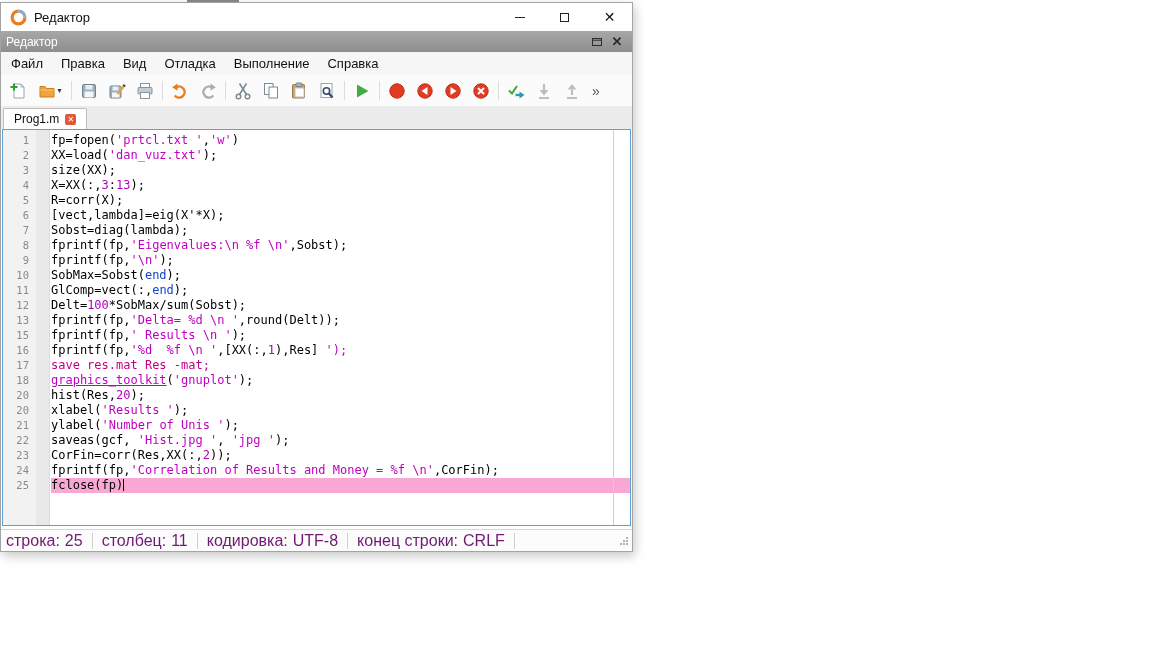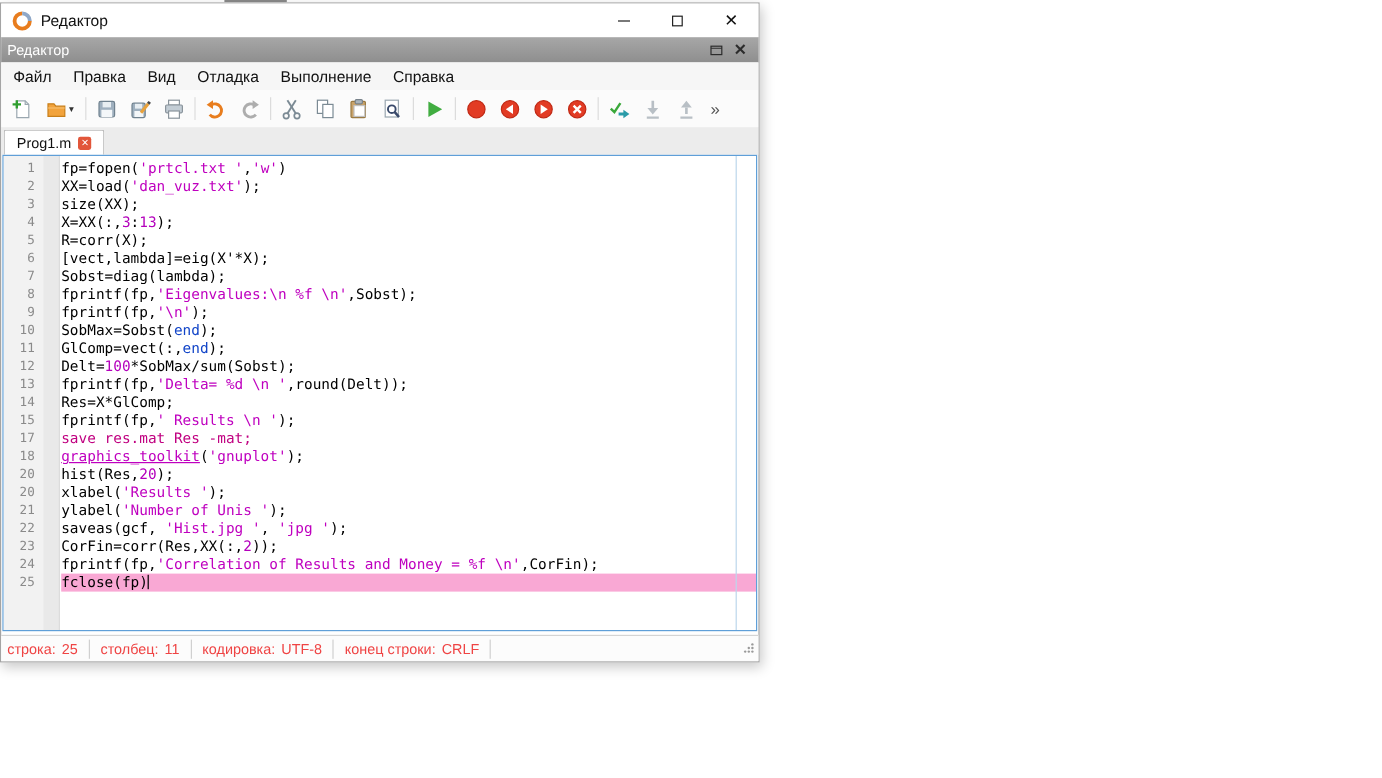--- a/index.html
+++ b/index.html
@@ -62,21 +62,21 @@
   .tok-d { color:#000000; }
   .tok-s { color:#bf00bf; }
   .tok-n { color:#b400bc; }
   .tok-k { color:#1144c8; }
   .tok-c { color:#c00080; }
   .tok-u { color:#bf00bf; text-decoration:underline; }
   .caret { display:inline-block; width:1px; height:12px; background:#000; vertical-align:-2px; }
 
   
   .statusbar { height:22px; border-top:1px solid #d4d4d4; margin-top:3px; display:flex; align-items:center;
-               font-size:12px; color:#ef4444; background:#fcfcfc; flex:0 0 auto; }
+               font-size:16px; color:#701a75; background:#fcfcfc; flex:0 0 auto; }
   .sb-seg { padding:0 9px; border-right:1px solid #d0d0d0; height:16px; display:flex; align-items:center; gap:5px; }
   .sb-seg:first-child { padding-left:5px; }
   .sb-grip { margin-left:auto; margin-right:3px; }
 </style>
 </head>
 <body>
 
 <div class="artifact"></div>
 
 <div class="window">
@@ -326,28 +326,28 @@
           <span class="ln">12</span>
           <span class="fold"></span>
           <span class="src"><span class="tok-d">Delt=</span><span class="tok-n">100</span><span class="tok-d">*SobMax/sum(Sobst);</span></span>
         </div>
         <div class="row">
           <span class="ln">13</span>
           <span class="fold"></span>
           <span class="src"><span class="tok-d">fprintf(fp,</span><span class="tok-s">'Delta= %d \n '</span><span class="tok-d">,round(Delt));</span></span>
         </div>
         <div class="row">
-          <span class="ln">14</span>
-          <span class="fold"></span>
-          <span class="src"><span class="tok-d">Res=X*GlComp;</span></span>
-        </div>
-        <div class="row">
           <span class="ln">15</span>
           <span class="fold"></span>
           <span class="src"><span class="tok-d">fprintf(fp,</span><span class="tok-s">' Results \n '</span><span class="tok-d">);</span></span>
+        </div>
+        <div class="row">
+          <span class="ln">16</span>
+          <span class="fold"></span>
+          <span class="src"><span class="tok-d">fprintf(fp,</span><span class="tok-s">'%d  %f \n '</span><span class="tok-d">,[XX(:,</span><span class="tok-n">1</span><span class="tok-d">),Res] </span><span class="tok-s">');</span></span>
         </div>
         <div class="row">
           <span class="ln">17</span>
           <span class="fold"></span>
           <span class="src"><span class="tok-c">save res.mat Res -mat;</span></span>
         </div>
         <div class="row">
           <span class="ln">18</span>
           <span class="fold"></span>
           <span class="src"><span class="tok-u">graphics_toolkit</span><span class="tok-d">(</span><span class="tok-s">'gnuplot'</span><span class="tok-d">);</span></span>

